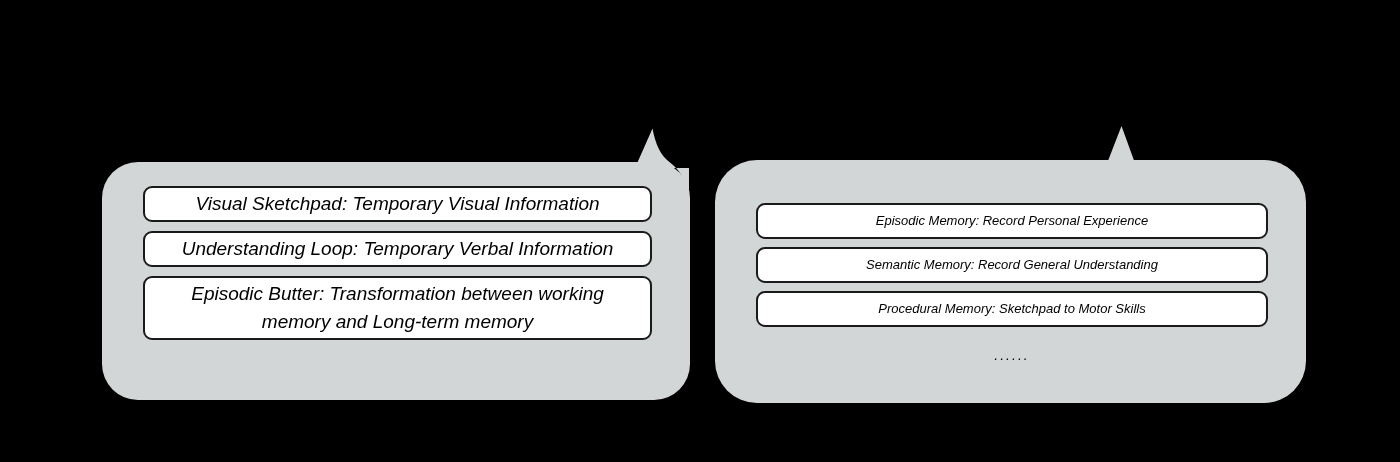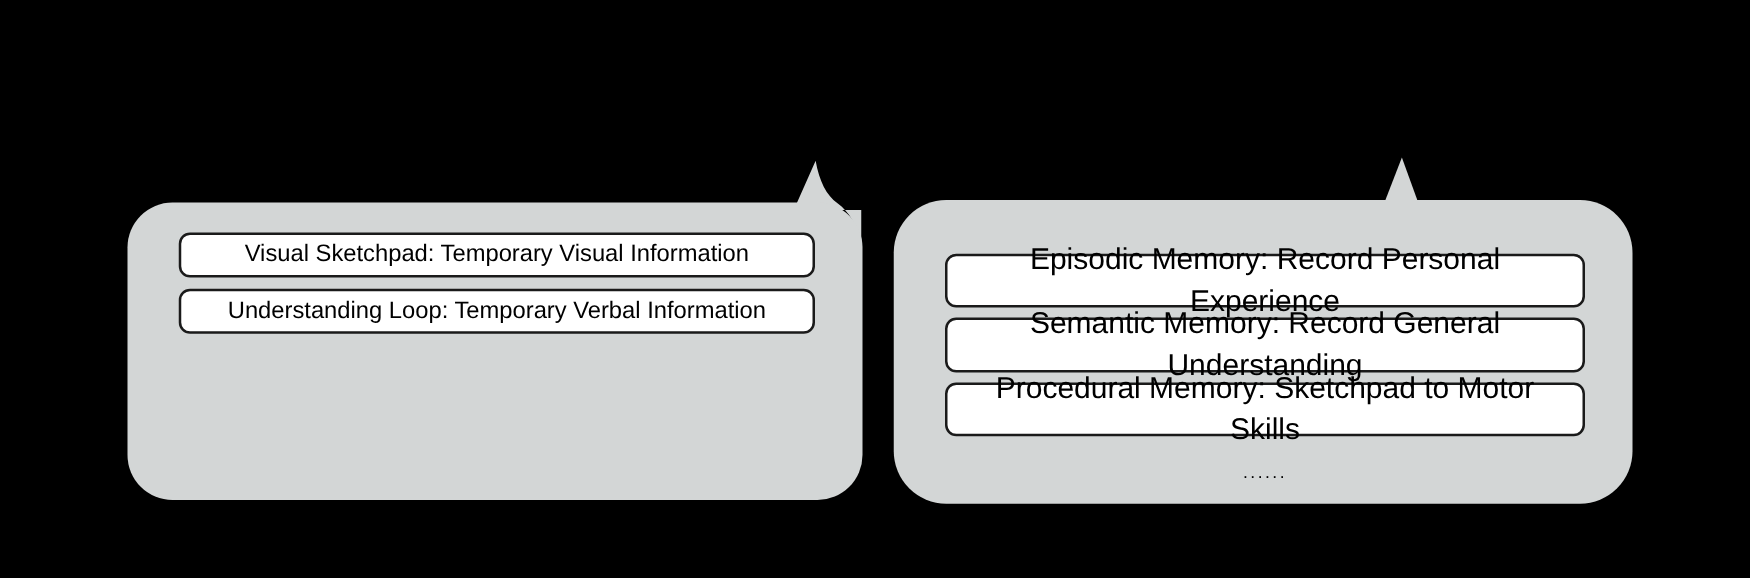--- a/index.html
+++ b/index.html
@@ -5,21 +5,21 @@
   :root{
     --bg:#000000;
     --bubble:#d3d6d6;
     --box-bg:#ffffff;
     --box-border:#1a1a1a;
     --text:#000000;
   }
   *{box-sizing:border-box;margin:0;padding:0;}
   html,body{width:1400px;height:462px;background:var(--bg);overflow:hidden;}
   body{font-family:"Liberation Sans", sans-serif;color:var(--text);}
-  .canvas{position:relative;width:1400px;height:462px;background:var(--bg);}
+  .canvas{position:relative;width:1400px;height:462px;background:var(--bg);font-style:italic;}
   .tails{position:absolute;left:0;top:0;width:1400px;height:462px;}
   .tails path{fill:var(--bubble);stroke:none;}
   .bubble{
     position:absolute;
     background:var(--bubble);
     display:flex;
     flex-direction:column;
   }
   .bubble.left{
     left:102px;top:162px;width:588px;height:238px;
@@ -38,21 +38,21 @@
     border:2px solid var(--box-border);
     border-radius:9px;
     min-height:35px;
     display:flex;
     align-items:center;
     justify-content:center;
     text-align:center;
     padding:2px 12px;
   }
   .bubble.left .memo-box{font-size:19px;line-height:1.48;}
-  .bubble.right .memo-box{font-size:24px;line-height:1.4;min-height:36px;}
+  .bubble.right .memo-box{font-size:13px;line-height:1.4;min-height:36px;}
   .bubble.left .memo-box.tall{min-height:60px;}
   .ellipsis{
     text-align:center;
     font-size:14px;
     letter-spacing:2px;
     margin-top:12px;
     color:var(--text);
   }
 </style>
 </head>
@@ -65,20 +65,23 @@
     <path d="M 1106 166 L 1121.5 126 L 1136 166 Z"></path>
   </svg>
 
   <div class="bubble left">
     <div class="memo-box">
       <span>Visual Sketchpad: Temporary Visual Information</span>
     </div>
     <div class="memo-box">
       <span>Understanding Loop: Temporary Verbal Information</span>
     </div>
+    <div class="memo-box tall">
+      <span>Episodic Butter: Transformation between working memory and Long-term memory</span>
+    </div>
   </div>
 
   <div class="bubble right">
     <div class="memo-box">
       <span>Episodic Memory: Record Personal Experience</span>
     </div>
     <div class="memo-box">
       <span>Semantic Memory: Record General Understanding</span>
     </div>
     <div class="memo-box">

